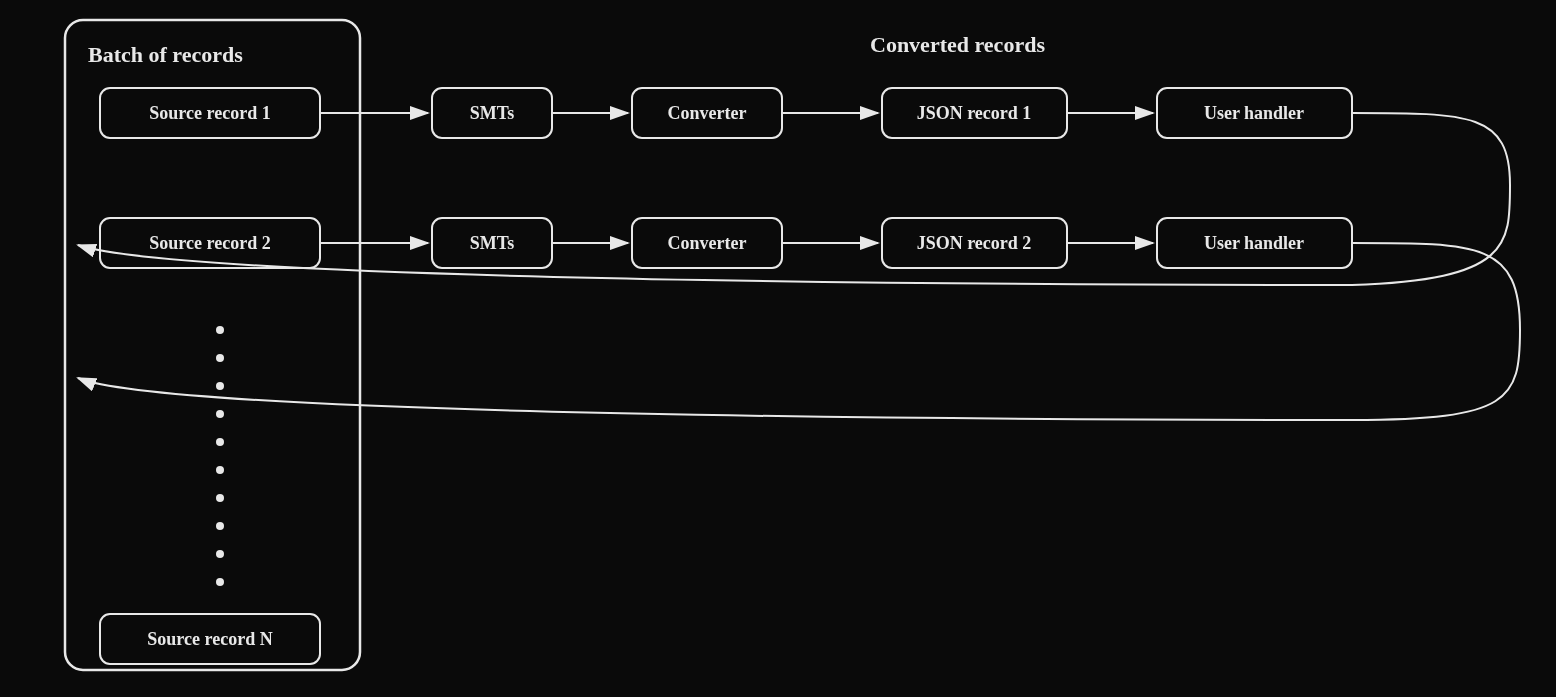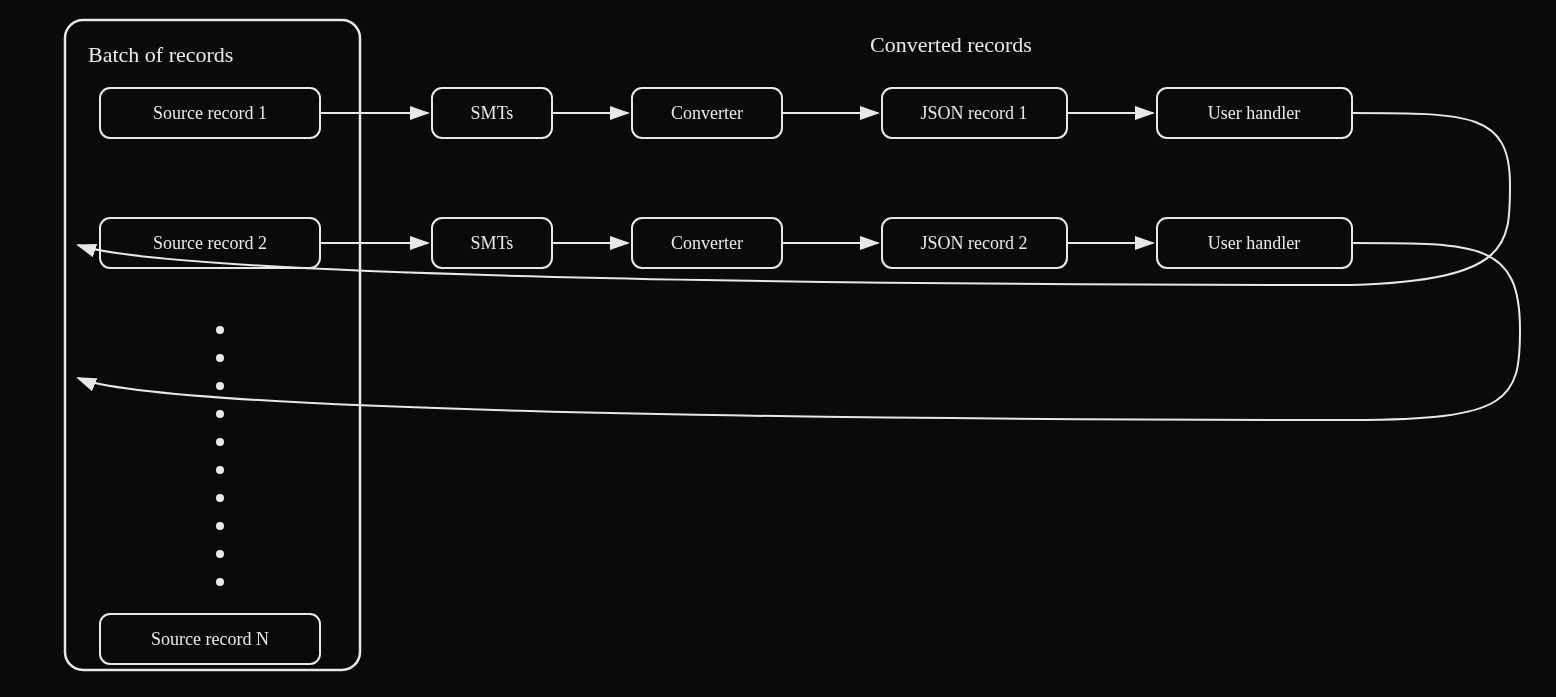--- a/index.html
+++ b/index.html
@@ -9,20 +9,21 @@
       width: 1556px;
       height: 697px;
       overflow: hidden;
       font-family: 'Segoe UI', sans-serif;
     }
 
     .diagram-container {
       position: relative;
       width: 1230px;
       height: 697px;
+      font-weight: bold;
     }
 
     svg.diagram-svg {
       position: absolute;
       top: 0;
       left: 0;
       width: 1556px;
       height: 697px;
     }
   </style>

